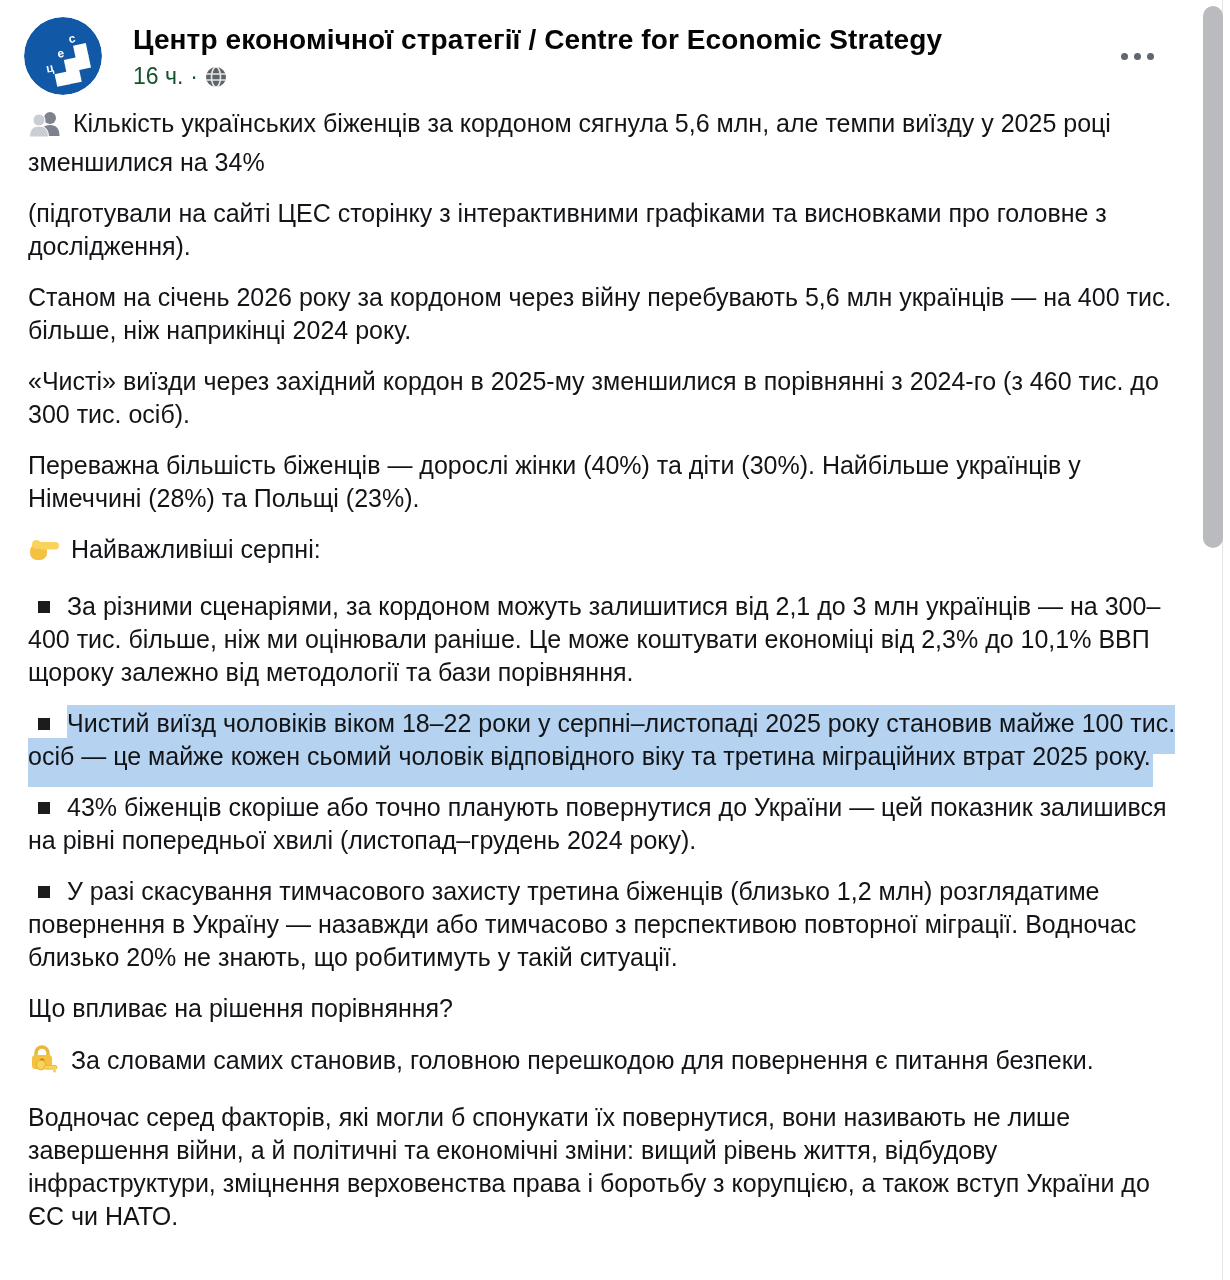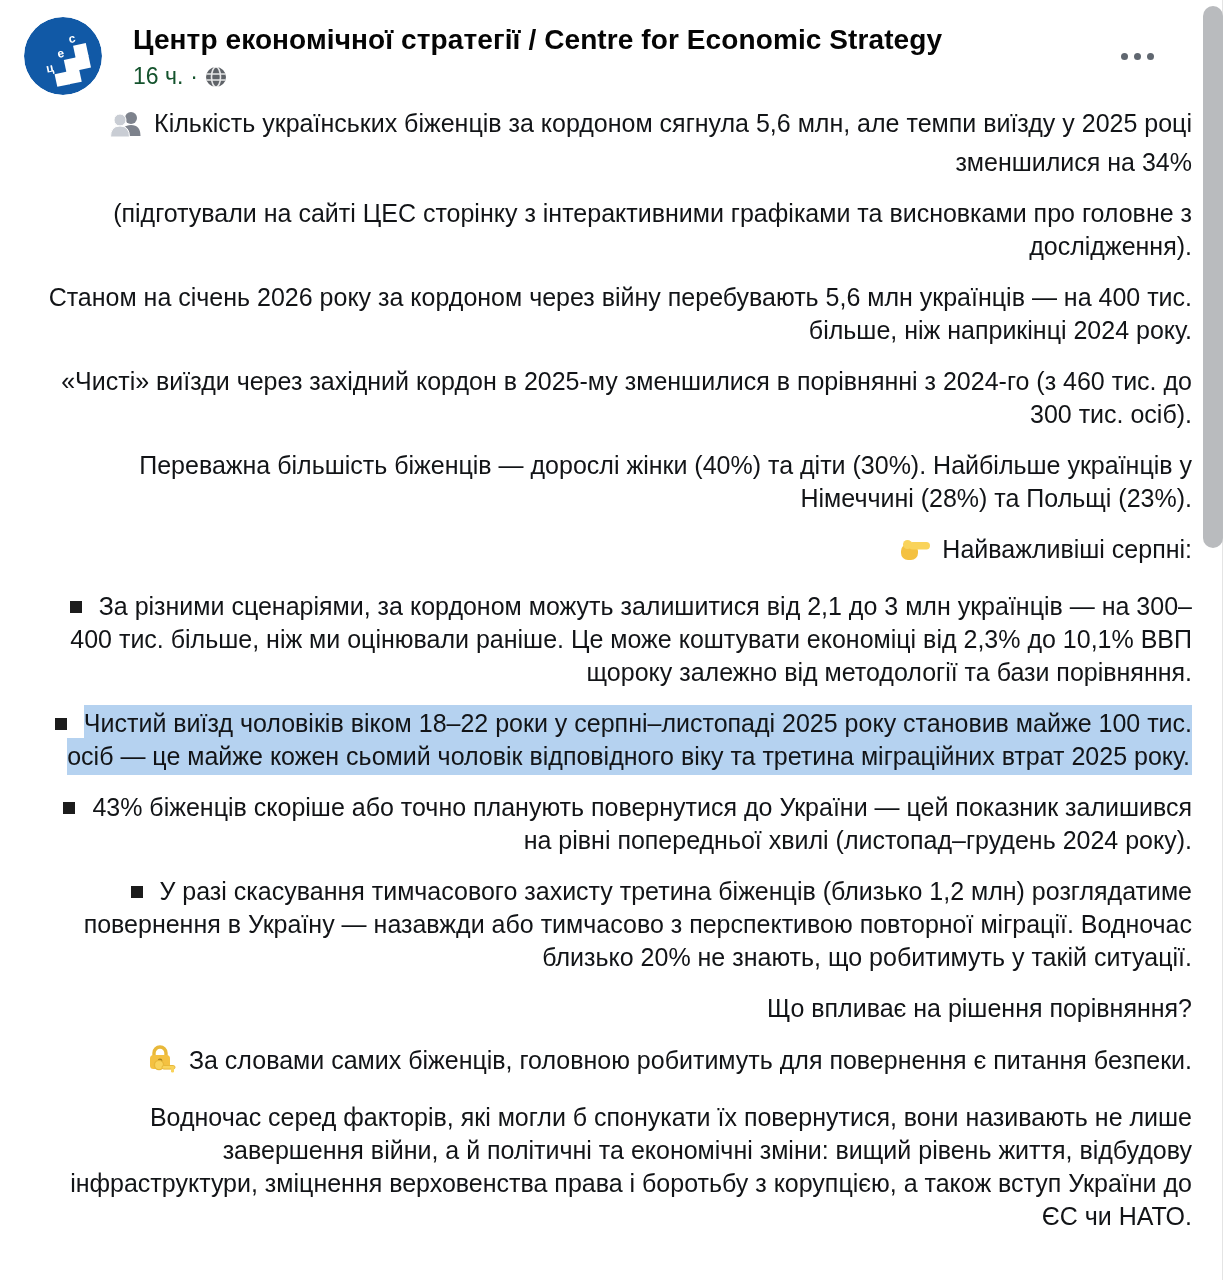--- a/index.html
+++ b/index.html
@@ -23,28 +23,28 @@
   .meta-row{display:flex;align-items:center;margin-top:7px;color:#14532d;font-size:23px;}
   .meta-row .sep{margin:0 7px;}
   .globe{width:22px;height:22px;display:inline-block;}
   .menu-dots{
     display:flex;gap:6px;align-items:center;cursor:pointer;
     padding:18px 10px;margin:18px 34px 0 8px;
   }
   .menu-dots i{width:7px;height:7px;border-radius:50%;background:#606770;display:block;}
   
   .post{padding:8px 30px 0 28px;color:#121417;}
-  .para{margin:0 0 18px 0;font-size:25px;line-height:33px;max-width:1166px;text-align:right;}
+  .para{margin:0 0 18px 0;font-size:25px;line-height:33px;max-width:1166px;}
   .emoji{display:inline-block;vertical-align:-6px;margin-right:11px;}
   .bullet-square{
     display:inline-block;width:12px;height:12px;background:#1c1c1c;
     margin:0 17px 0 10px;vertical-align:2px;
   }
   mark.hl{
-    background:#b5d2f0;color:inherit;padding:4px 2px 5px 0;
+    background:#b5d2f0;color:inherit;padding:4px 2px 17px 0;
   }
   
   .scroll-thumb{
     position:absolute;left:1203px;top:6px;width:20px;height:542px;
     border-radius:10px;background:#b9bbbe;cursor:pointer;
   }
 </style>
 </head>
 <body>
 
@@ -159,21 +159,21 @@
     <p class="para">
       <span class="emoji">
         <svg width="32" height="32" viewBox="0 0 32 32">
           <path d="M8 13 v-3 a6 6 0 0 1 12 0 v3" fill="none" stroke="#e8b83a" stroke-width="3.4"></path>
           <rect x="4" y="12" width="20" height="14" rx="3.5" fill="#f4c141"></rect>
           <circle cx="14" cy="18" r="2.4" fill="#a8821e"></circle>
           <circle cx="13" cy="22" r="4.6" fill="#f9d35b" stroke="#e8b83a" stroke-width="1.4"></circle>
           <rect x="16" y="22.5" width="13" height="3.6" rx="1.8" fill="#f9d35b" stroke="#e8b83a" stroke-width="1"></rect>
           <rect x="25" y="24.5" width="3" height="5" rx="1.2" fill="#f9d35b"></rect>
         </svg>
-      </span><span>За словами самих біженців, головною робитимуть для повернення є питання безпеки.</span>
+      </span><span>За словами самих становив, головною перешкодою для повернення є питання безпеки.</span>
     </p>
 
     <p class="para">
       <span>Водночас серед факторів, які могли б спонукати їх повернутися, вони називають не лише завершення війни, а й політичні та економічні зміни: вищий рівень життя, відбудову інфраструктури, зміцнення верховенства права і боротьбу з корупцією, а також вступ України до ЄС чи НАТО.</span>
     </p>
 
   </div>
 </div>
 
 <div class="scroll-thumb"></div>

